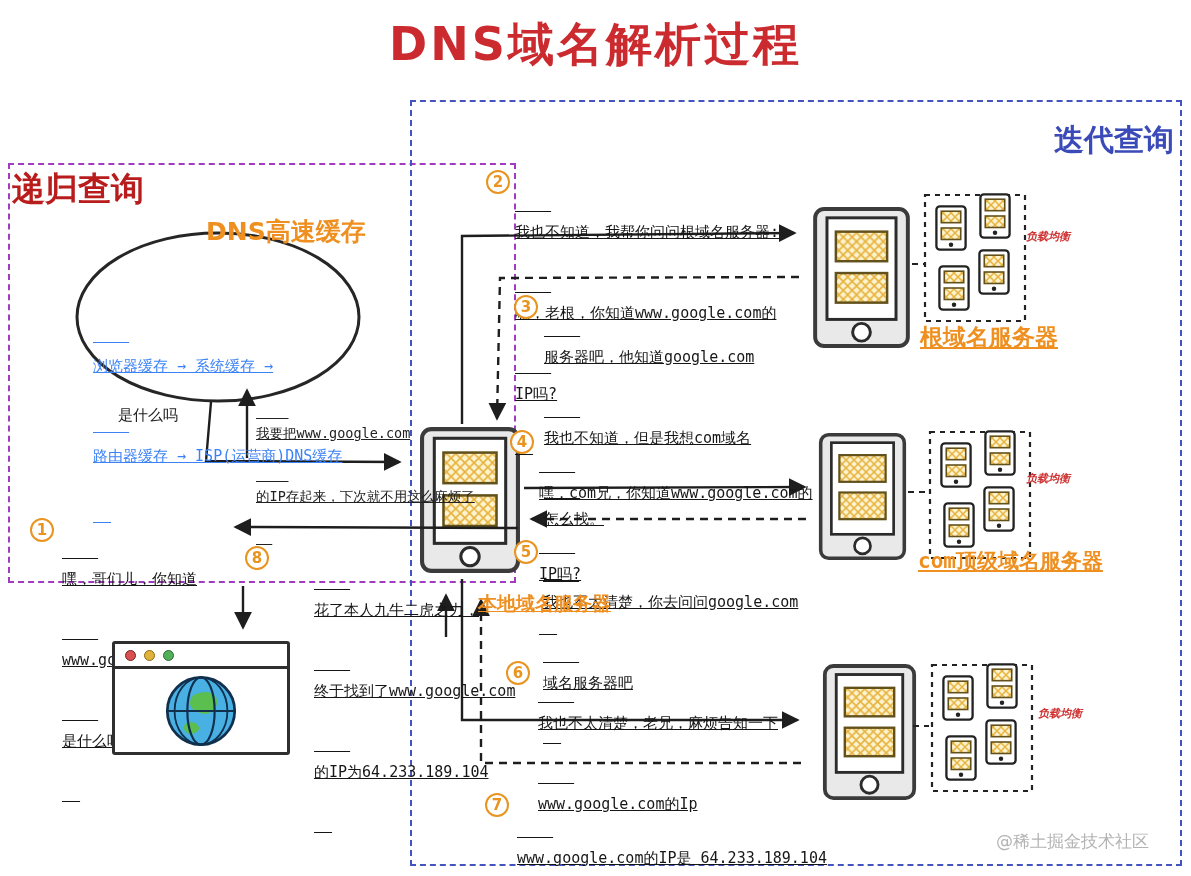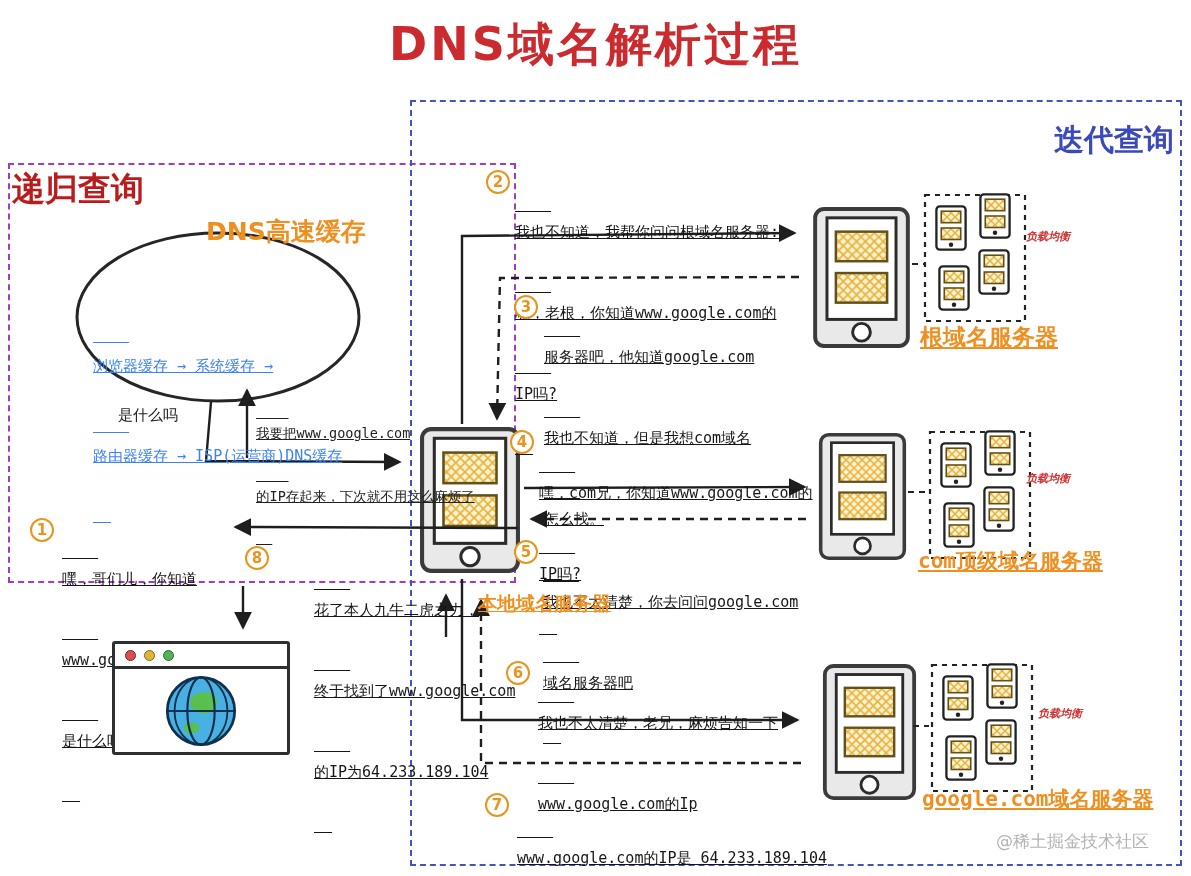--- a/index.html
+++ b/index.html
@@ -176,21 +176,20 @@
   <div class="abs stepnum" style="left:245px;top:546px;">8</div>
   <div class="abs steptext mono" style="left:280px;top:543px;margin-left:34px;">
     <div>花了本人九牛二虎之力，</div>
     <div>终于找到了www.google.com</div>
     <div>的IP为64.233.189.104</div>
   </div>
 
   <div class="abs lbl-orange lbl-local mono">本地域名服务器</div>
   <div class="abs lbl-orange lbl-root mono">根域名服务器</div>
   <div class="abs lbl-orange lbl-com mono">com顶级域名服务器</div>
-  <div class="abs lbl-orange lbl-google mono">google.com域名服务器</div>
   <div class="abs lbl-lb" style="left:1026px;top:229px;">负载均衡</div>
   <div class="abs lbl-lb" style="left:1026px;top:471px;">负载均衡</div>
   <div class="abs lbl-lb" style="left:1038px;top:706px;">负载均衡</div>
 
   <div class="abs browser">
     <div class="browser-bar">
       <div class="dot dot-red"></div>
       <div class="dot dot-yellow"></div>
       <div class="dot dot-green"></div>
     </div>

